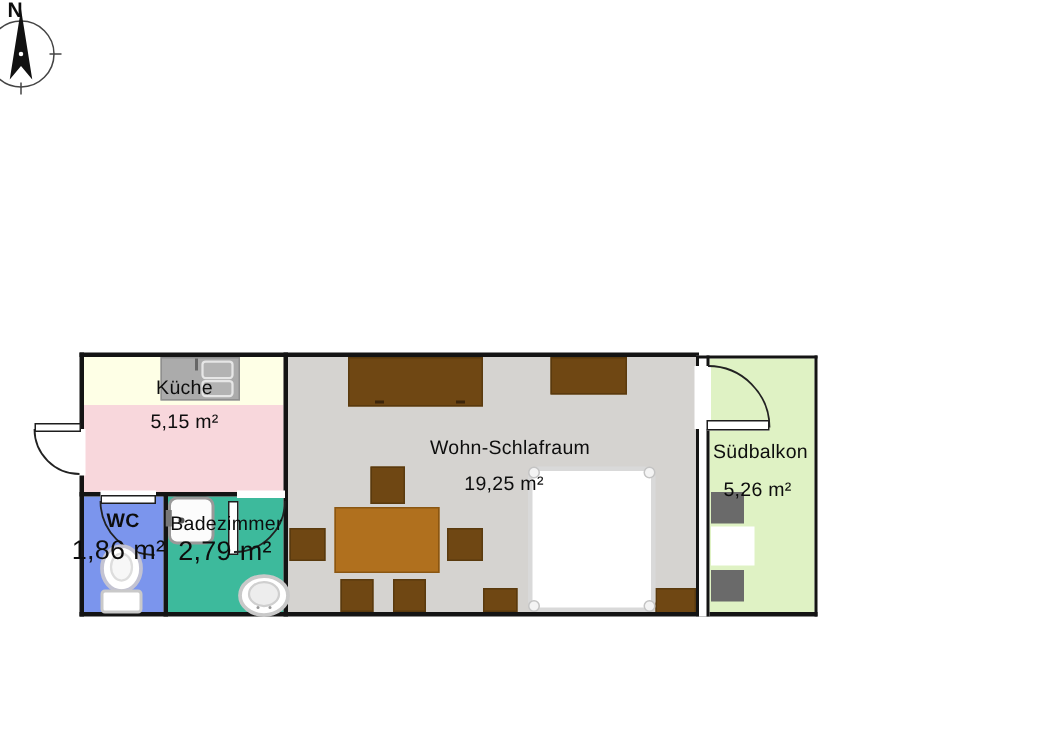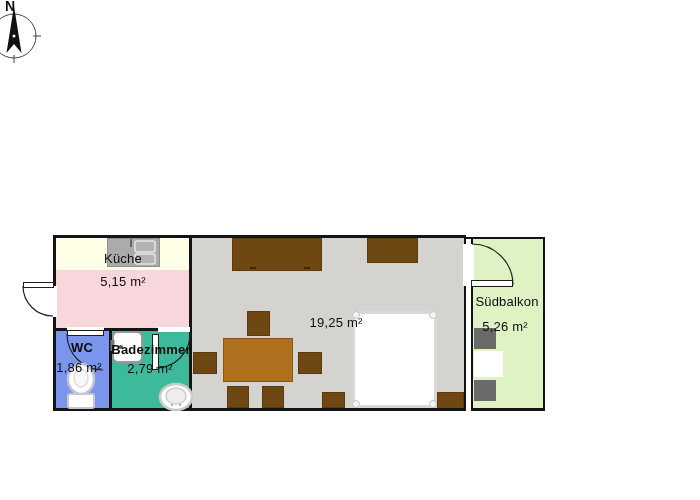--- a/index.html
+++ b/index.html
@@ -8,21 +8,21 @@
   #plan{position:absolute;left:0;top:0;width:700px;height:500px;}
 
   .room{position:absolute;z-index:1;}
   .furn{position:absolute;z-index:2;}
   .wall{position:absolute;background:#141414;z-index:3;}
   .doormask{position:absolute;background:#ffffff;z-index:4;}
   .leaf{position:absolute;background:#ffffff;border:1px solid #1d1d1d;z-index:5;box-sizing:border-box;}
   #overlay{position:absolute;left:0;top:0;z-index:6;pointer-events:none;}
   .lbl{position:absolute;z-index:7;font-size:13px;white-space:nowrap;
        transform:translate(-50%,-50%);letter-spacing:0.2px;}
-  .lbl.small{font-size:13px;}
+  .lbl.small{font-size:18px;}
 
   
   #room-kueche{left:56px;top:238px;width:133px;height:90px;background:#F8D7DC;}
   #kueche-counterzone{left:56px;top:238px;width:133px;height:32px;background:#FEFFE6;z-index:1;position:absolute;}
   #kitchen-counter{left:107px;top:238px;width:53px;height:29px;background:#ABABAB;border:1px solid #8f8f8f;box-sizing:border-box;}
   #room-wc{left:56px;top:331px;width:53px;height:77px;background:#7B95ED;}
   #room-bad{left:112px;top:331px;width:77px;height:77px;background:#3DBA9C;}
   #room-wohn{left:192px;top:238px;width:272px;height:170px;background:#D5D3D0;}
   #room-balkon{left:466px;top:239px;width:77px;height:169px;background:#DFF2C4;}
 
@@ -174,21 +174,22 @@
   </svg>
 
   <div id="north-label">N</div>
 
   <div class="lbl" style="left:123px;top:258px;">Küche</div>
   <div class="lbl" style="left:123px;top:281px;">5,15 m²</div>
 
   <div class="lbl" style="left:82px;top:347px;font-weight:bold;">WC</div>
   <div class="lbl small" style="left:79px;top:367px;">1,86 m²</div>
 
-  <div class="lbl" style="left:151px;top:349px;font-weight:bold;">Badezimmer</div>
+  <div class="lbl" style="left:151px;top:349px;">Badezimmer</div>
   <div class="lbl small" style="left:150px;top:368px;">2,79 m²</div>
 
+  <div class="lbl" style="left:340px;top:298px;">Wohn-Schlafraum</div>
   <div class="lbl" style="left:336px;top:322px;text-align:right;">19,25 m²</div>
 
   <div class="lbl" style="left:507px;top:301px;">Südbalkon</div>
   <div class="lbl" style="left:505px;top:326px;">5,26 m²</div>
 
 </div>
 
 </body></html>

